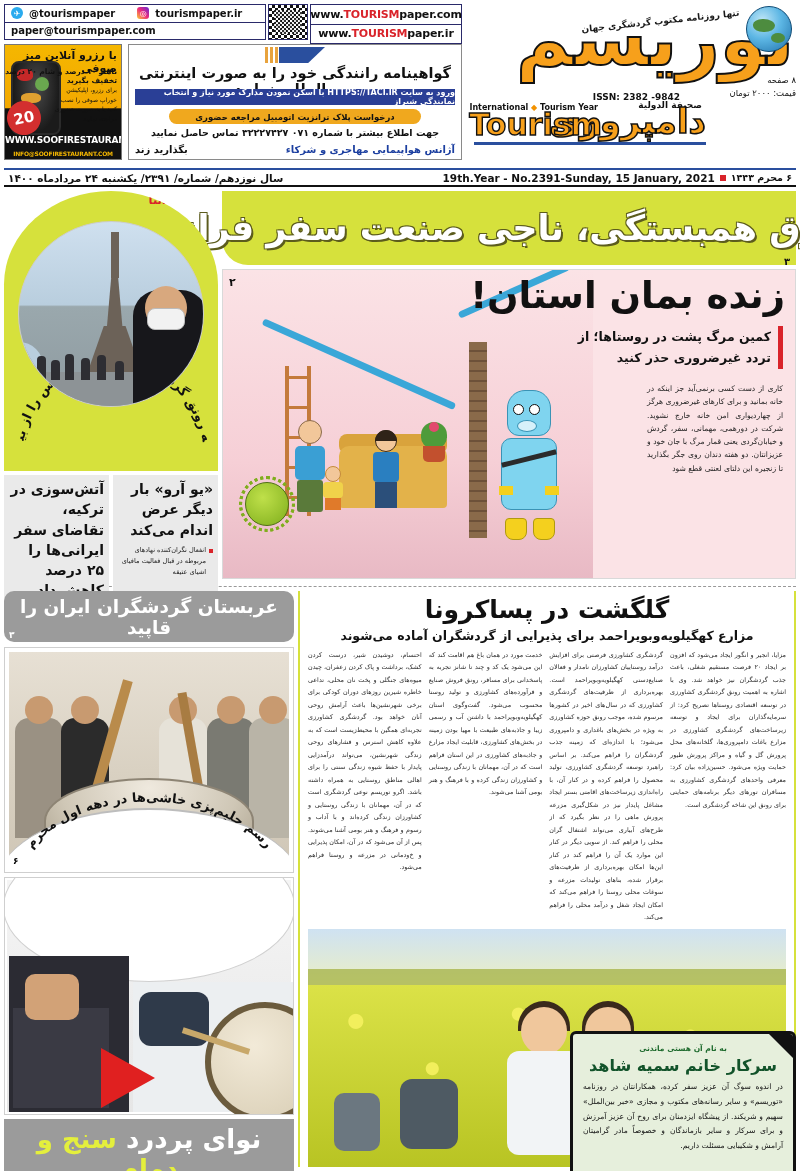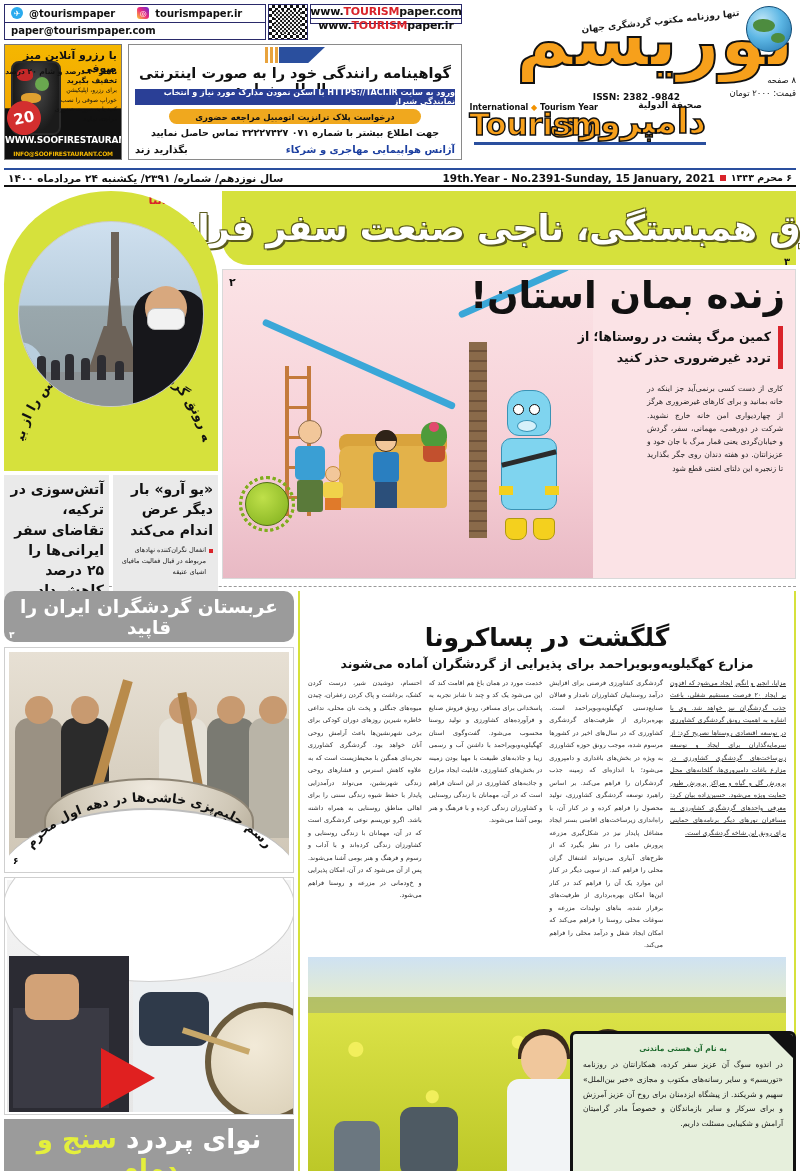--- a/index.html
+++ b/index.html
@@ -22,21 +22,21 @@
     position: relative;
     width: 800px; height: 168px;
     background: #ffffff;
   }
   .mh-left {
     position: absolute; left: 4px; top: 4px;
     width: 458px; height: 36px;
     display: flex;
   }
   .url-stack {
-    width: 152px; height: 20px;
+    width: 152px; height: 40px;
     display: flex; flex-direction: column;
     border: 1px solid #2a2a6a;
     direction: ltr;
   }
   .url-row {
     flex: 1;
     display: flex; align-items: center; justify-content: center;
     font-size: 11px; font-weight: bold; color: #111;
     letter-spacing: -0.2px;
     border-bottom: 1px solid #2a2a6a;
@@ -485,32 +485,32 @@
     letter-spacing:-1px; line-height:1.15;
   }
   .bottom-head .l1 .hl{color:#e4ef3c;}
 
   
   .article {
     border-right: 2px solid #d6e13c; border-left: 2px solid #d6e13c;
     padding: 4px 8px 0; background:#fff; direction: rtl;
   }
   .article h2 {
-    font-size: 25px; font-weight:bold; color:#111; text-align:center; letter-spacing:-1px;margin-top:28px;
+    font-size: 25px; font-weight:bold; color:#111; text-align:center; letter-spacing:-1px;
   }
   .article .deck {
     margin-top:4px; font-size: 12.5px; font-weight:bold; color:#111;
     text-align:center; letter-spacing:-.2px;
   }
   .cols { display:flex; gap:7px; margin-top:6px; }
   .col {
     flex:1; font-size: 6.4px; line-height: 1.95; color:#2a2a2a;
     text-align: justify; direction: rtl;
   }
-  .col.c4 { flex: 1.02; text-decoration: underline; }
+  .col.c4 { flex: 1.02; }
 
   .field-photo {
     margin-top: 5px; width:100%; height: 238px; position:relative; overflow:hidden;
     background: linear-gradient(180deg,#cfe2f2 0%, #e8e86a 28%, #d7dd3a 58%, #b9c524 100%);
   }
   .field-photo .sky{position:absolute;left:0;top:0;width:100%;height:62px;
     background:linear-gradient(180deg,#cfe2f2,#eef0c0);}
   .field-photo .hill{position:absolute;left:0;top:40px;width:100%;height:30px;background:#9fae3a;opacity:.7;}
   .field-photo .flowers{position:absolute;left:0;top:56px;width:100%;height:182px;
     background:
@@ -788,20 +788,21 @@
                 <div class="hair"></div>
                 <div class="head"></div>
                 <div class="body"></div>
               </div>
             <div class="kid4"></div>
           </div>
         </div>
 
         <div class="obit">
           <div class="bism">به نام آن هستی ماندنی</div>
+          <div class="nm">سرکار خانم سمیه شاهد</div>
           <div class="bd">در اندوه سوگ آن عزیز سفر کرده، همکارانتان در روزنامه «توریسم» و سایر رسانه‌های مکتوب و مجازی «خبر بین‌الملل» سهیم و شریکند. از پیشگاه ایزدمنان برای روح آن عزیز آمرزش و برای سرکار و سایر بازماندگان و خصوصاً مادر گرامیتان آرامش و شکیبایی مسئلت داریم.</div>
         </div>
       </div>
 
       <div class="mid-left">
 
         <div class="gray-head">
           <h2>عربستان گردشگران ایران را قاپید</h2>
           <span class="pg">۳</span>
         </div>

